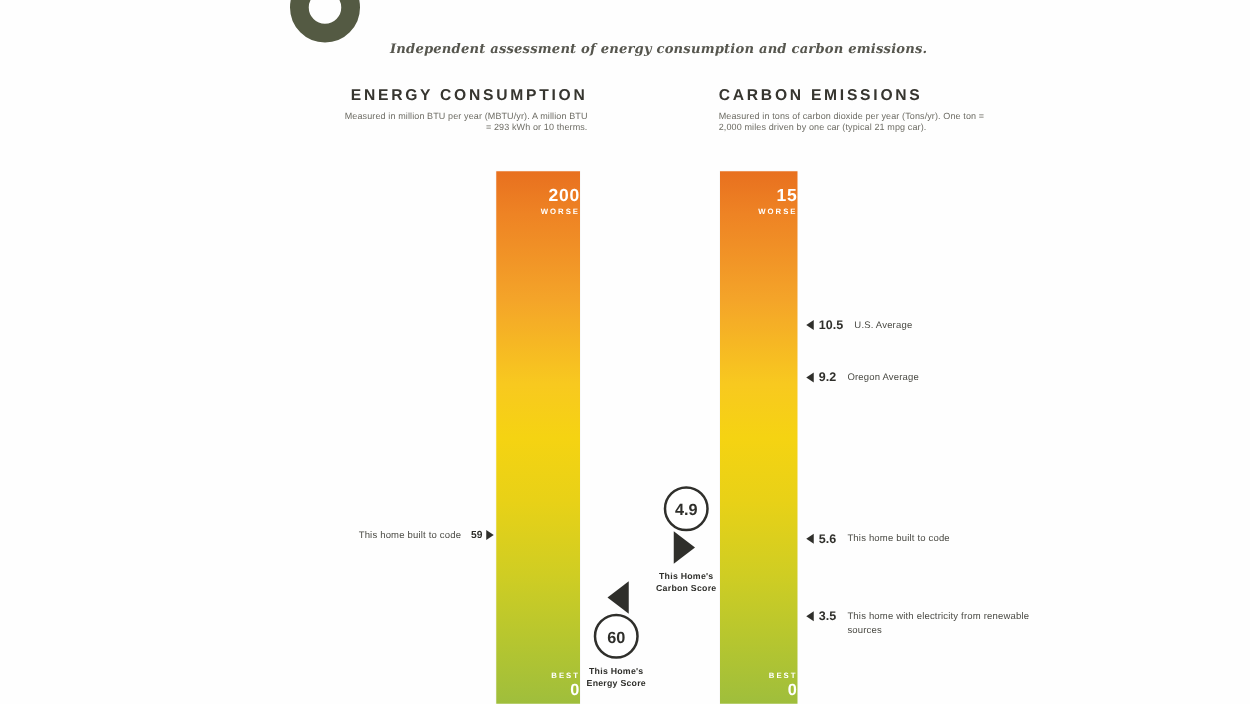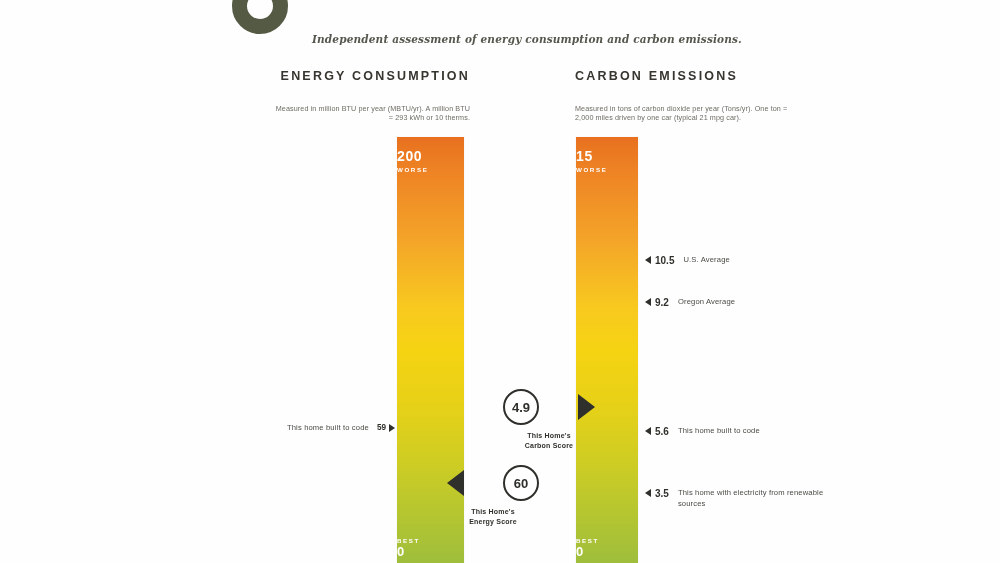--- a/index.html
+++ b/index.html
@@ -59,21 +59,21 @@
   }
   .col-head .title {
     font-family: "Liberation Sans", sans-serif;
     font-weight: bold;
     font-size: 12.5px;
     letter-spacing: 2.2px;
     color: #36352f;
     white-space: nowrap;
   }
   .col-head .sub {
-    margin-top: 21px;
+    margin-top: 5px;
     font-size: 7.2px;
     line-height: 9.2px;
     color: #6d6c64;
     letter-spacing: 0.1px;
   }
 
   #energy-head { left: 270px; top: 69px; width: 200px; text-align: right; }
   #energy-head .sub { text-align: right; }
   #carbon-head { left: 575px; top: 69px; width: 215px; text-align: left; }
 
@@ -93,21 +93,21 @@
        #b6c62f 88%,
        #9fbe3c 100%);
     box-shadow: 0 0 0 0.5px rgba(0,0,0,0.03);
   }
   #energy-bar { left: 397px; width: 67px; }
   #carbon-bar { left: 576px; width: 62px; }
 
   .bar-cap {
     position: absolute;
     left: 0; right: 0;
-    text-align: left;
+    text-align: right;
     color: #ffffff;
   }
   .bar-cap.top { top: 12px; }
   .bar-cap.bottom { bottom: 4px; }
   .bar-cap .num {
     font-weight: bold;
     font-size: 14px;
     letter-spacing: 0.6px;
     line-height: 15px;
   }
@@ -180,21 +180,22 @@
   }
 
   
   .score {
     position: absolute;
     text-align: center;
   }
   .score-row {
     display: flex;
     align-items: center;
-    justify-content: space-between;
+    justify-content: flex-end;
+    flex-direction: column;
   }
   .circle {
     width: 36px;
     height: 36px;
     border-radius: 50%;
     border: 2px solid #2f2f2b;
     display: flex;
     align-items: center;
     justify-content: center;
     font-weight: bold;

